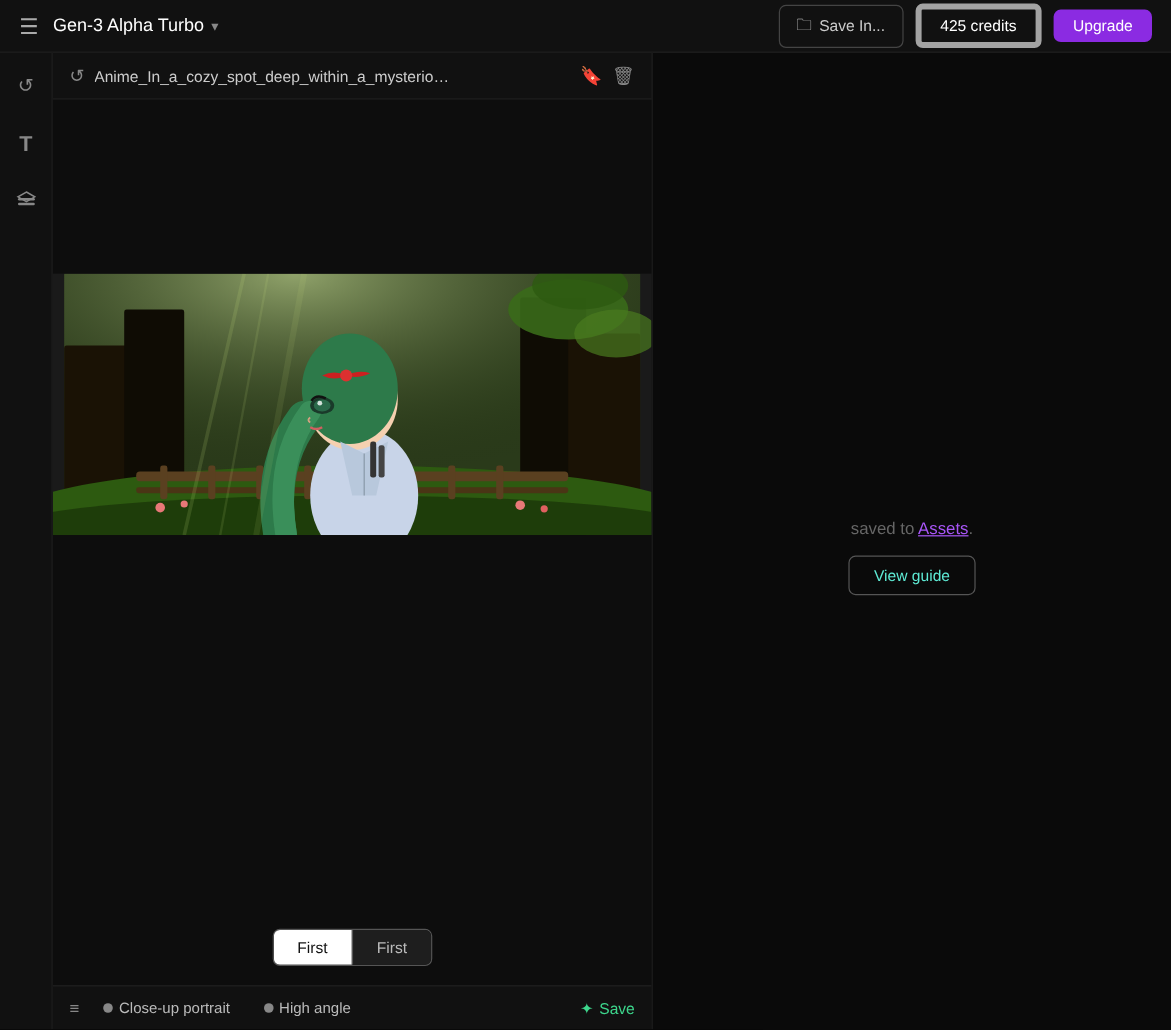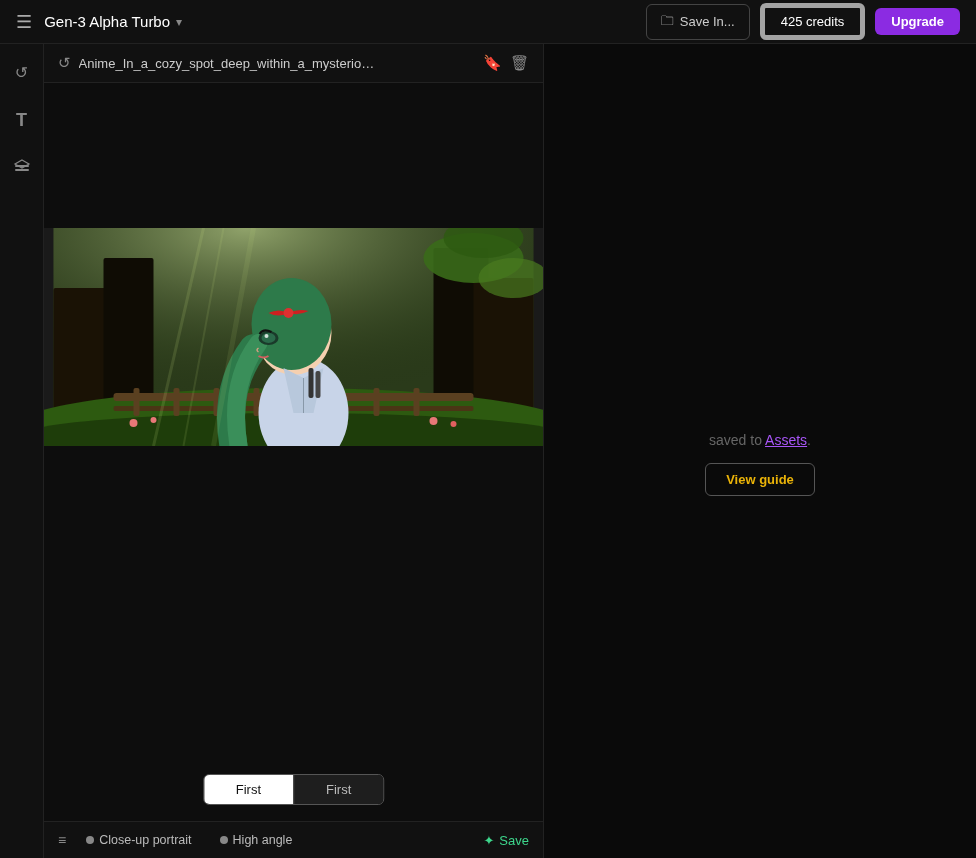--- a/index.html
+++ b/index.html
@@ -74,21 +74,21 @@
       font-size: 13px;
       cursor: pointer;
     }
     .upgrade-btn {
       background: #8b2be2;
       border: none;
       color: #fff;
       padding: 6px 16px;
       border-radius: 6px;
       font-size: 13px;
-      font-weight: 700;
+      font-weight: 400;
       cursor: pointer;
     }
 
     
     .main {
       display: flex;
       flex: 1;
       overflow: hidden;
     }
 
@@ -205,21 +205,21 @@
       gap: 0;
       border: 1px solid #555;
       border-radius: 6px;
       overflow: hidden;
       position: absolute;
       bottom: 16px;
       left: 50%;
       transform: translateX(-50%);
     }
     .frame-btn {
-      padding: 7px 32px;
+      padding: 7px 20px;
       font-size: 13px;
       cursor: pointer;
       border: none;
       font-weight: 500;
     }
     .frame-btn.active {
       background: #fff;
       color: #111;
     }
     .frame-btn.inactive {
@@ -311,26 +311,25 @@
     }
     .assets-link {
       color: #a855f7;
       text-decoration: underline;
       cursor: pointer;
       text-align: center;
     }
     .view-guide-btn {
       background: transparent;
       border: 1px solid #555;
-      color: #eab308;
+      color: #5eead4;
       padding: 8px 20px;
       border-radius: 6px;
       font-size: 13px;
       cursor: pointer;
-      font-weight: bold;
     }
   </style>
 </head>
 <body>
 
 <div class="header">
   <div class="header-left">
     <span class="menu-icon">☰</span>
     <div class="model-selector">
       <span>Gen-3 Alpha Turbo</span>

